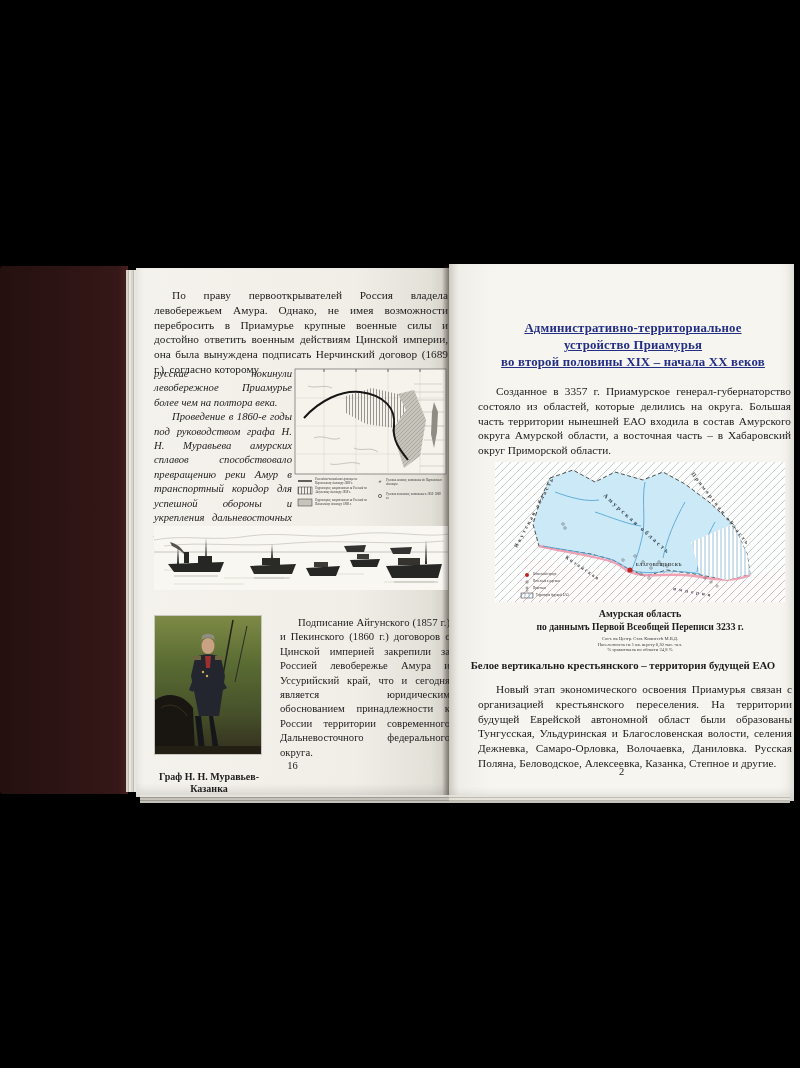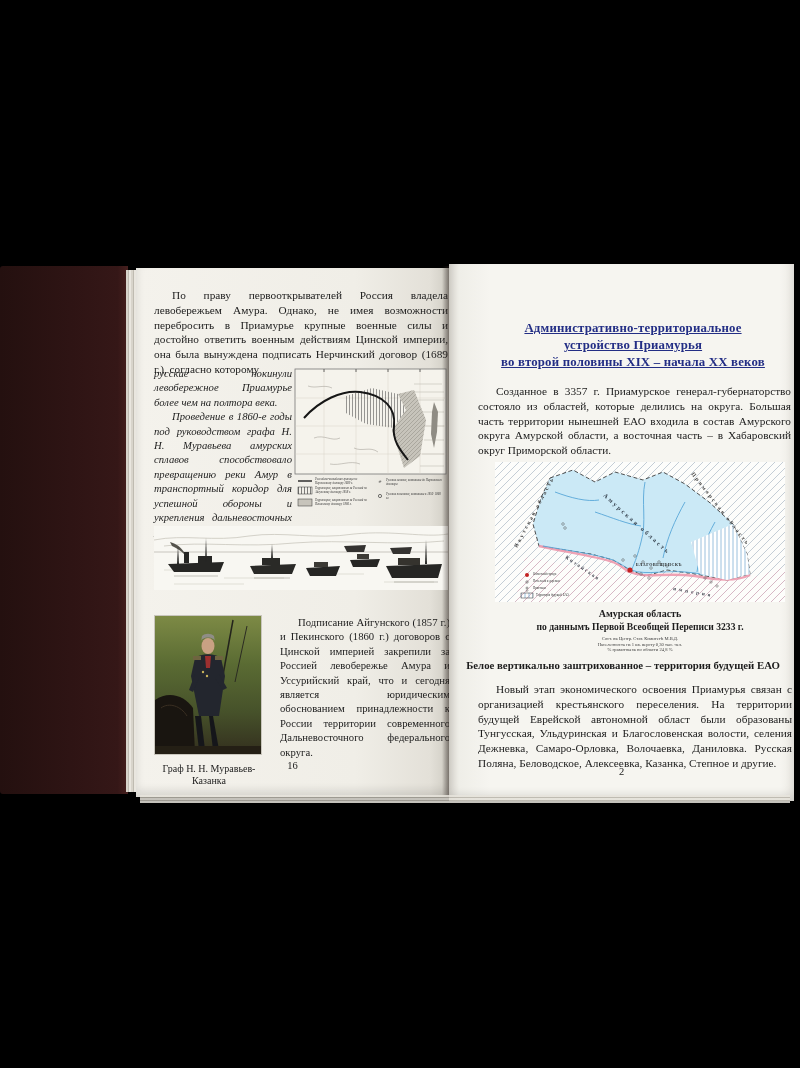--- a/index.html
+++ b/index.html
@@ -195,21 +195,21 @@
             <path d="M50 40 L56 40 L55 52 L51 52 Z" fill="#9c2f2f"></path>
             <circle cx="48" cy="56" r="1.2" fill="#c9b35c"></circle>
             <circle cx="52" cy="60" r="1.2" fill="#c9b35c"></circle>
             <path d="M46 100 L50 134 L44 134 L40 100 Z" fill="#15161a"></path>
             <path d="M58 100 L64 134 L58 134 L54 100 Z" fill="#15161a"></path>
             <path d="M64 58 l8 14 -4 2 -8-12z" fill="#23262e"></path>
             <path d="M40 58 l-6 16 4 2 6-14z" fill="#23262e"></path>
           </g>
           <path d="M0 130 H106 V138 H0 Z" fill="#241f15"></path>
         </svg>
-        <div class="caption" style="margin-top:4px;">
+        <div class="caption" style="margin-top:12px;font-weight:bold;">
           <span>Граф Н. Н. Муравьев-</span><br>
           <span>Казанка</span>
         </div>
       </div>
       <p class="small-text indent" style="width:170px;margin-left:16px;">Подписание Айгунского (1857 г.) и Пекинского (1860 г.) договоров с Цинской империей закрепили за Россией левобережье Амура и Уссурийский край, что и сегодня является юридическим обоснованием принадлежности к России территории современного Дальневосточного федерального округа.</p>
     </div>
 
     <div class="abs pagenum" style="top:492px;">16</div>
   </div>
 
@@ -295,21 +295,21 @@
     </div>
 
     <div class="abs caption" style="left:46px;top:344px;width:290px;font-weight:600;">Амурская область</div>
     <div class="abs caption" style="left:30px;top:357px;width:322px;font-weight:600;font-size:9.6px;">по даннымъ Первой Всеобщей Переписи 3233 г.</div>
     <div class="abs fineprint" style="left:46px;top:372px;width:290px;">
       <div>Сост. въ Центр. Стат. Комитетѣ М.В.Д.</div>
       <div>Населенность на 1 кв. версту 0,30 тыс. чел.</div>
       <div>% грамотныхъ по области 24,8 %</div>
     </div>
 
-    <div class="abs cap-bold" style="left:14px;top:395px;width:320px;">Белое вертикально заштрихованное – территория будущей ЕАО</div>
+    <div class="abs cap-bold" style="left:14px;top:395px;width:320px;">Белое вертикально крестьянского – территория будущей ЕАО</div>
 
     <p class="abs body-text indent" style="left:29px;top:418px;width:314px;">Новый этап экономического освоения Приамурья связан с организацией крестьянского переселения. На территории будущей Еврейской автономной област были образованы Тунгусская, Ульдуринская и Благословенская волости, селения Дежневка, Самаро-Орловка, Волочаевка, Даниловка. Русская Поляна, Беловодское, Алексеевка, Казанка, Степное и другие.</p>
 
     <div class="abs pagenum" style="top:502px;">2</div>
   </div>
 
   <div class="bottom-stack"></div>
 </div>
 
 </body></html>

